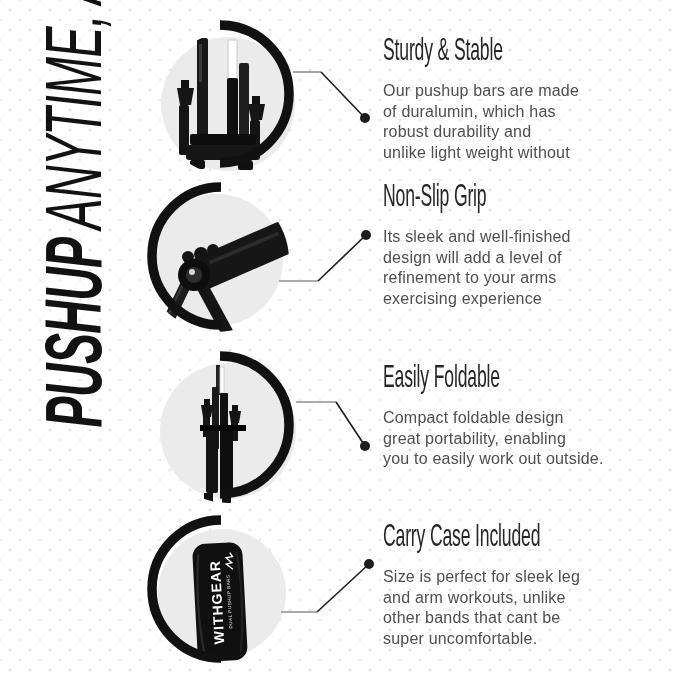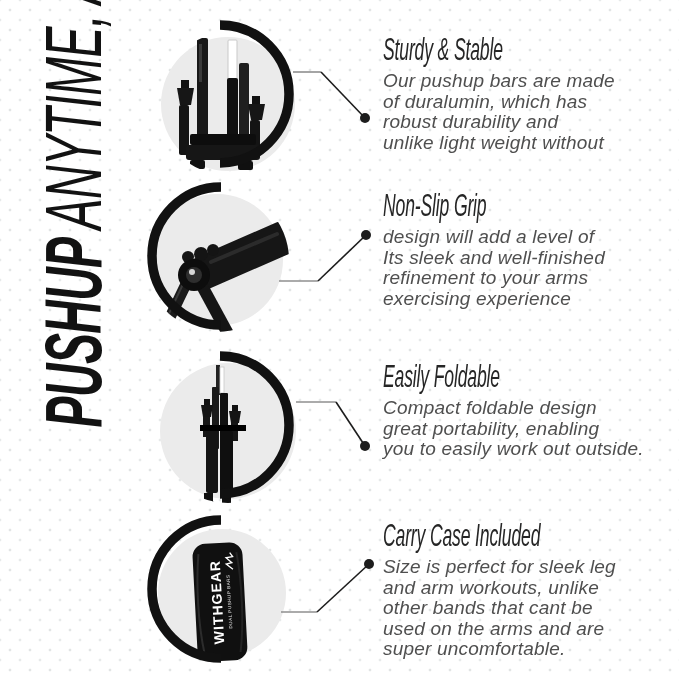--- a/index.html
+++ b/index.html
@@ -25,27 +25,27 @@
   }
   .banner-inner{
     display:inline-block;transform:scaleX(0.58);transform-origin:50% 50%;
     font-style:italic;font-size:80px;color:#121212;letter-spacing:-1px;
     white-space:nowrap;
   }
   .banner-bold{font-weight:700;margin-right:14px;}
   .banner-light{font-weight:400;}
   .medallion{position:absolute;}
   .connectors{position:absolute;left:0;top:0;pointer-events:none;}
-  .feature-text{position:absolute;left:383px;width:292px;font-style:italic;}
+  .feature-text{position:absolute;left:383px;width:292px;}
   .feature-title{
     font-size:32px;line-height:30px;color:#262626;font-weight:400;
     transform:scaleX(0.55);transform-origin:0 50%;white-space:nowrap;
     letter-spacing:-0.3px;
   }
-  .feature-body{margin-top:7px;font-size:19px;line-height:20.5px;color:#4f4f4f;letter-spacing:0.2px;}
+  .feature-body{margin-top:17px;font-size:16px;line-height:20.5px;color:#4f4f4f;letter-spacing:0.2px;}
   svg text{font-family:"Liberation Sans",sans-serif;}
 </style>
 </head>
 <body>
 
 <div class="canvas">
 
   <div class="banner">
     <span class="banner-inner"><span class="banner-bold">PUSHUP</span><span class="banner-light">ANYTIME, ANYWHERE</span></span>
   </div>
@@ -177,43 +177,42 @@
   <div class="feature-text" style="top:34px">
     <div class="feature-title">Sturdy &amp; Stable</div>
     <div class="feature-body">
       <div>Our pushup bars are made</div>
       <div>of duralumin, which has</div>
       <div>robust durability and</div>
       <div>unlike light weight without</div>
     </div>
   </div>
 
-  <div class="feature-text" style="top:190px">
+  <div class="feature-text" style="top:180px">
     <div class="feature-title">Non-Slip Grip</div>
     <div class="feature-body">
+      <div>Its sleek and well-finished</div>
       <div>design will add a level of</div>
-      <div>Its sleek and well-finished</div>
       <div>refinement to your arms</div>
       <div>exercising experience</div>
     </div>
   </div>
 
   <div class="feature-text" style="top:361px">
     <div class="feature-title">Easily Foldable</div>
     <div class="feature-body">
       <div>Compact foldable design</div>
       <div>great portability, enabling</div>
       <div>you to easily work out outside.</div>
     </div>
   </div>
 
   <div class="feature-text" style="top:520px">
     <div class="feature-title">Carry Case Included</div>
     <div class="feature-body">
       <div>Size is perfect for sleek leg</div>
       <div>and arm workouts, unlike</div>
       <div>other bands that cant be</div>
-      <div>used on the arms and are</div>
       <div>super uncomfortable.</div>
     </div>
   </div>
 
 </div>
 
 </body></html>

